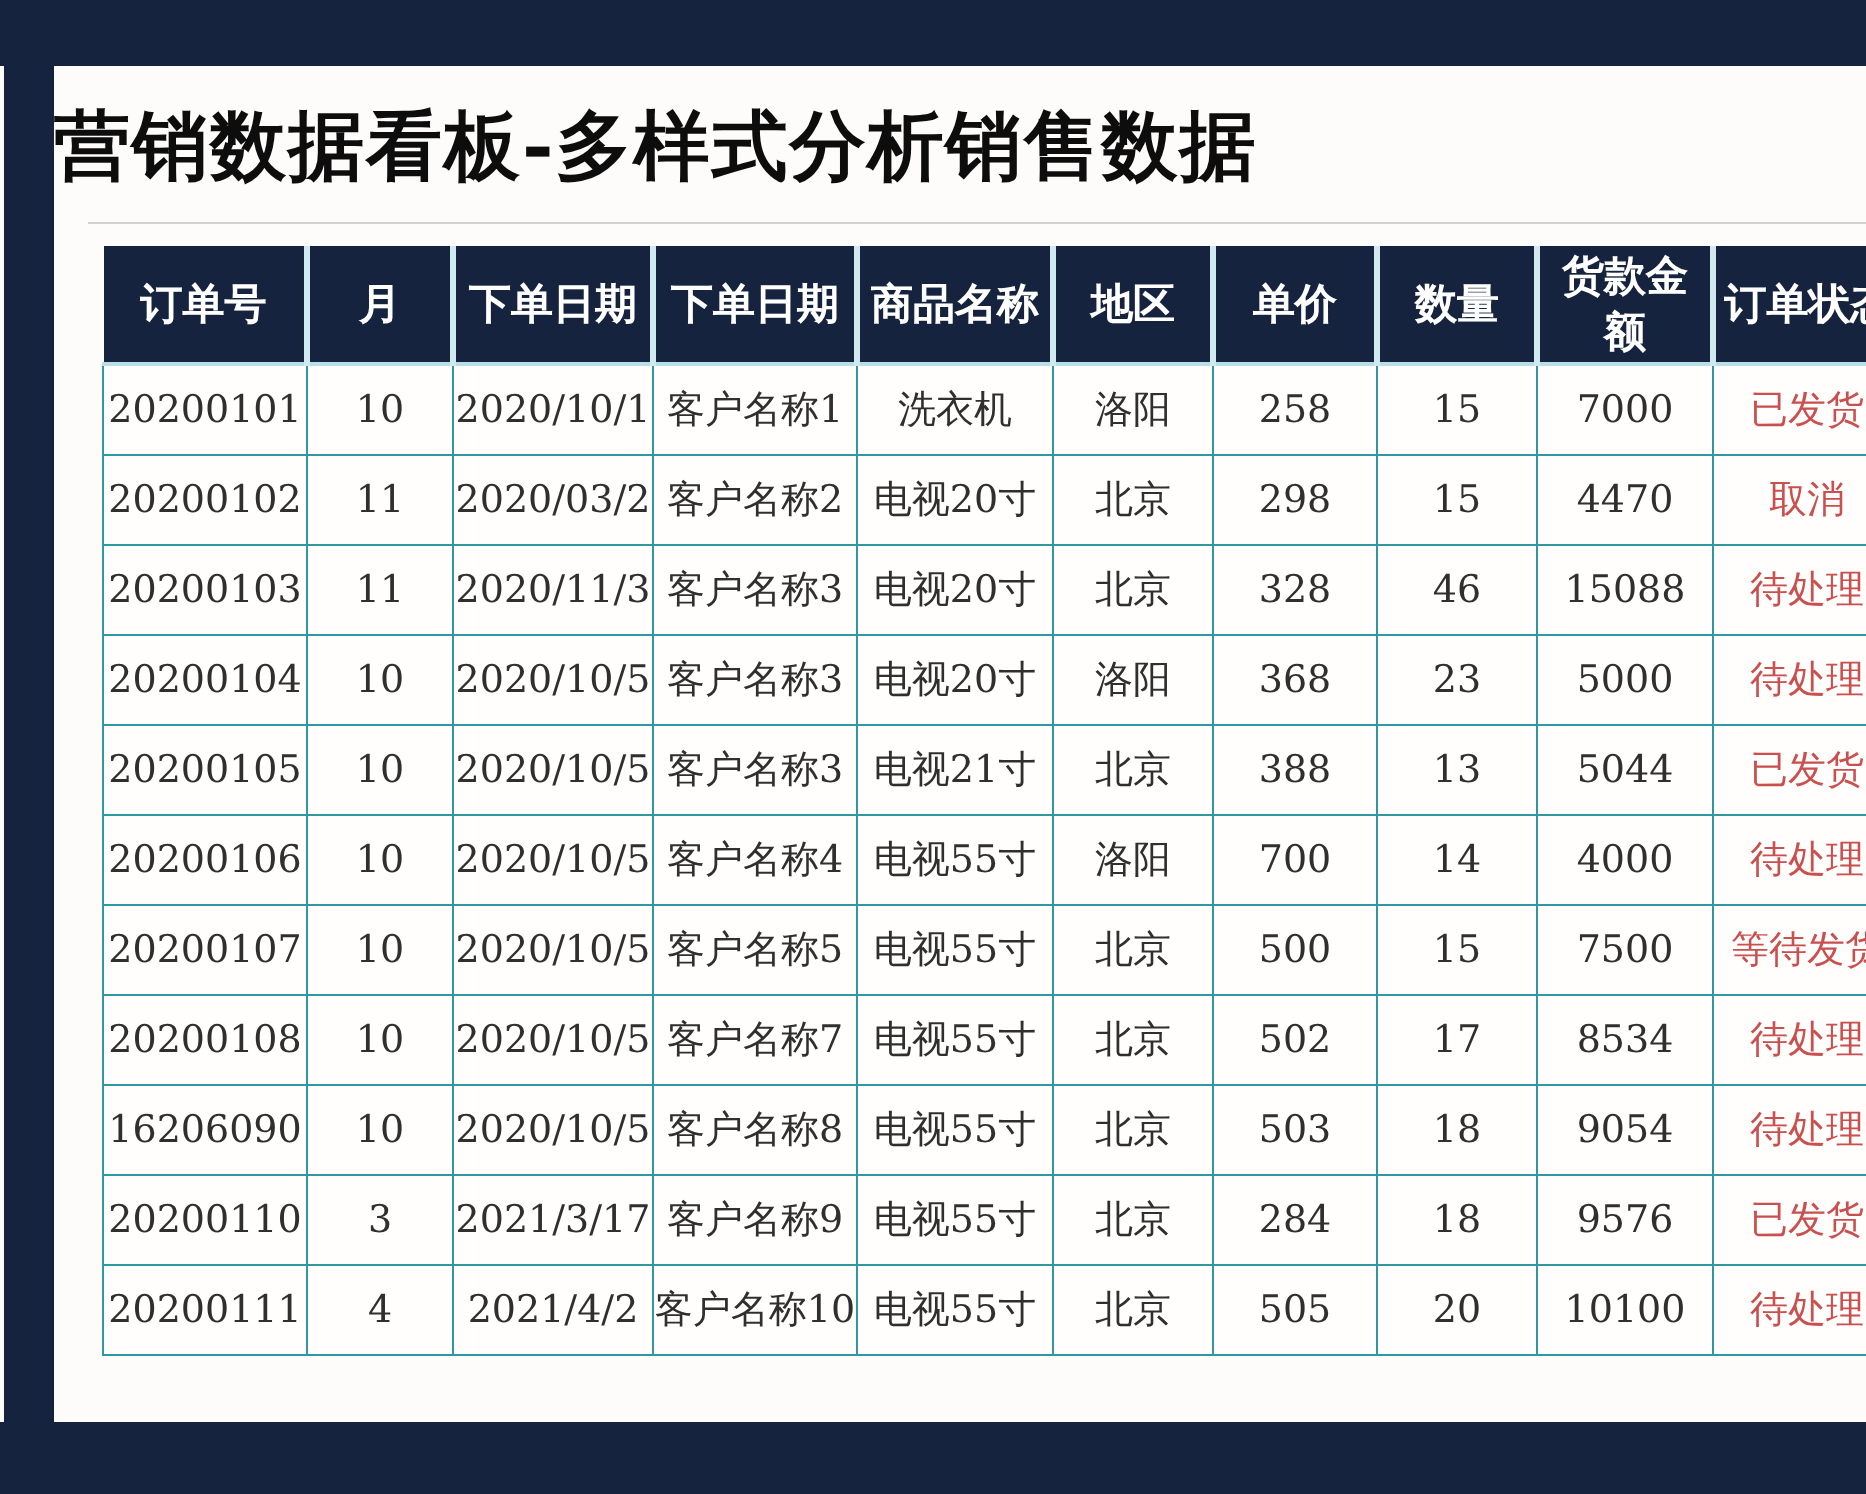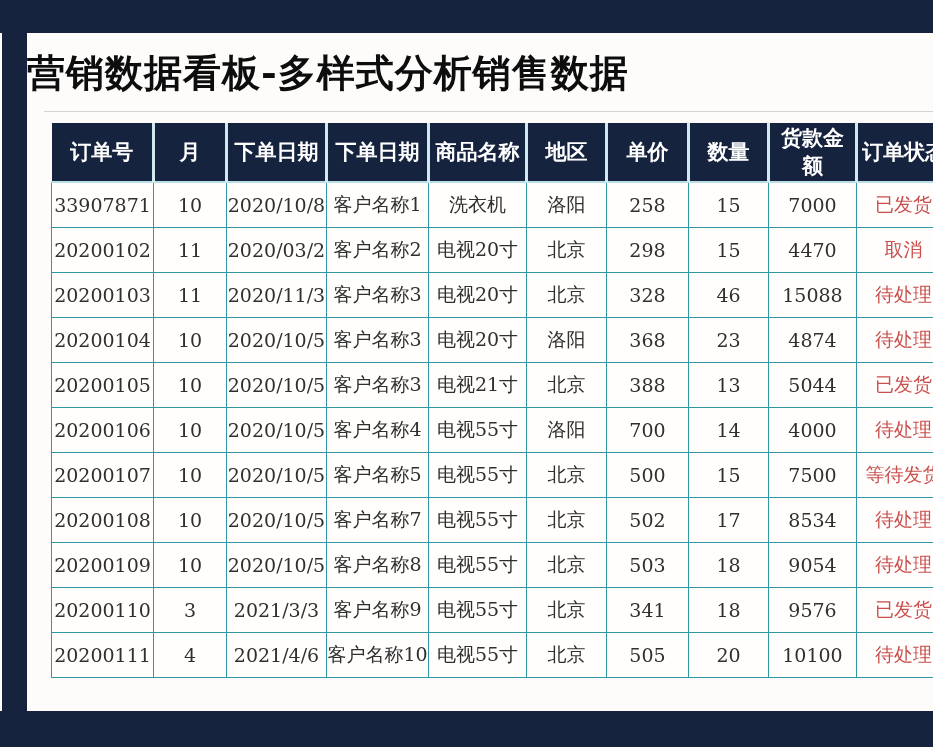--- a/index.html
+++ b/index.html
@@ -79,23 +79,23 @@
         <th>商品名称</th>
         <th>地区</th>
         <th>单价</th>
         <th>数量</th>
         <th>货款金额</th>
         <th>订单状态</th>
       </tr>
   </thead>
   <tbody id="tbody">
       <tr>
-        <td>33907871</td>
-        <td>10</td>
-        <td>2020/10/8</td>
+        <td>20200101</td>
+        <td>10</td>
+        <td>2020/10/1</td>
         <td>客户名称1</td>
         <td>洗衣机</td>
         <td>洛阳</td>
         <td>258</td>
         <td>15</td>
         <td>7000</td>
         <td class="status">已发货</td>
       </tr>
       <tr>
         <td>20200102</td>
@@ -123,21 +123,21 @@
       </tr>
       <tr>
         <td>20200104</td>
         <td>10</td>
         <td>2020/10/5</td>
         <td>客户名称3</td>
         <td>电视20寸</td>
         <td>洛阳</td>
         <td>368</td>
         <td>23</td>
-        <td>4874</td>
+        <td>5000</td>
         <td class="status">待处理</td>
       </tr>
       <tr>
         <td>20200105</td>
         <td>10</td>
         <td>2020/10/5</td>
         <td>客户名称3</td>
         <td>电视21寸</td>
         <td>北京</td>
         <td>388</td>
@@ -175,47 +175,47 @@
         <td>2020/10/5</td>
         <td>客户名称7</td>
         <td>电视55寸</td>
         <td>北京</td>
         <td>502</td>
         <td>17</td>
         <td>8534</td>
         <td class="status">待处理</td>
       </tr>
       <tr>
-        <td>20200109</td>
+        <td>16206090</td>
         <td>10</td>
         <td>2020/10/5</td>
         <td>客户名称8</td>
         <td>电视55寸</td>
         <td>北京</td>
         <td>503</td>
         <td>18</td>
         <td>9054</td>
         <td class="status">待处理</td>
       </tr>
       <tr>
         <td>20200110</td>
         <td>3</td>
-        <td>2021/3/3</td>
+        <td>2021/3/17</td>
         <td>客户名称9</td>
         <td>电视55寸</td>
         <td>北京</td>
-        <td>341</td>
+        <td>284</td>
         <td>18</td>
         <td>9576</td>
         <td class="status">已发货</td>
       </tr>
       <tr>
         <td>20200111</td>
         <td>4</td>
-        <td>2021/4/6</td>
+        <td>2021/4/2</td>
         <td>客户名称10</td>
         <td>电视55寸</td>
         <td>北京</td>
         <td>505</td>
         <td>20</td>
         <td>10100</td>
         <td class="status">待处理</td>
       </tr>
     </tbody>
 </table>

